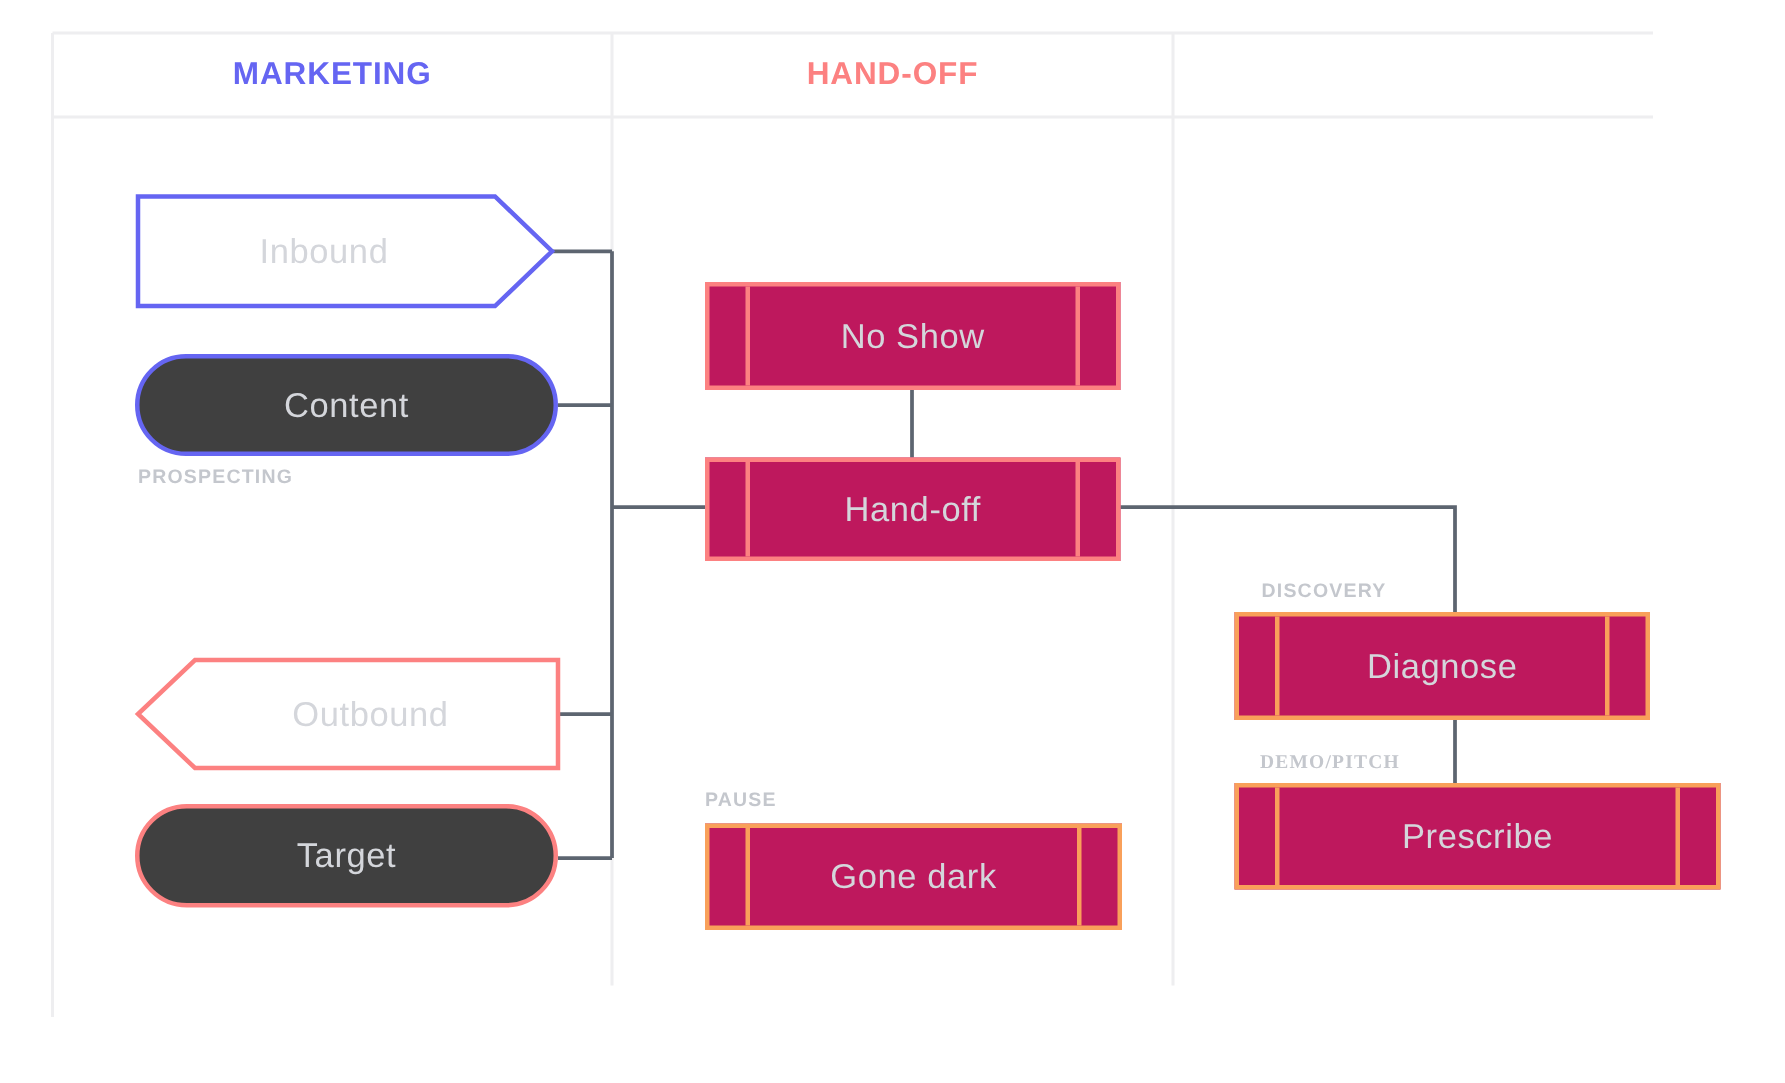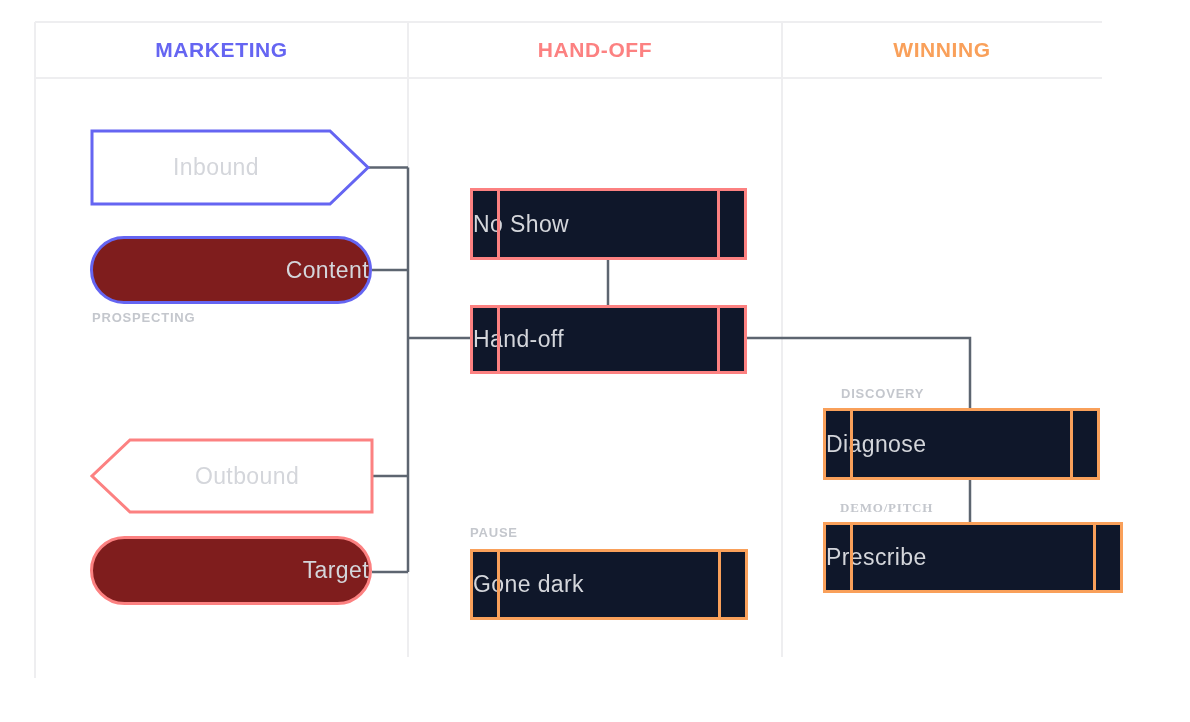--- a/index.html
+++ b/index.html
@@ -13,29 +13,29 @@
     font-size:21px;font-weight:bold;letter-spacing:0.6px;
   }
   .hdr-marketing{left:35px;width:373px;color:#6565f2;}
   .hdr-handoff{left:408px;width:374px;color:#fc8181;}
   .hdr-winning{left:782px;width:320px;color:#f9a05a;}
   .node-label{
     position:absolute;display:flex;align-items:center;justify-content:center;
     font-size:23px;letter-spacing:0.4px;color:#d4d6db;pointer-events:none;text-align:center;
   }
   .pill{
-    position:absolute;box-sizing:border-box;border-radius:999px;background:#7f1d1d;
-    display:flex;align-items:center;justify-content:flex-end;
+    position:absolute;box-sizing:border-box;border-radius:999px;background:#404040;
+    display:flex;align-items:center;justify-content:center;
     font-size:23px;letter-spacing:0.4px;color:#d4d6db;
   }
   .pill.blue{border:3px solid #6565f2;}
   .pill.coral{border:3px solid #fc8181;}
   .pbox{
-    position:absolute;box-sizing:border-box;background:#0f172a;
-    display:flex;align-items:center;justify-content:flex-start;
+    position:absolute;box-sizing:border-box;background:#be185d;
+    display:flex;align-items:center;justify-content:center;
     font-size:23px;letter-spacing:0.4px;color:#d4d6db;
   }
   .pbox.coral{border:3px solid #fc8181;}
   .pbox.orange{border:3px solid #f9a05a;}
   .pbox .bar{position:absolute;top:0;bottom:0;width:0;}
   .pbox.coral .bar{border-left:3px solid #fc8181;}
   .pbox.orange .bar{border-left:3px solid #f9a05a;}
   .bar.l{left:24px;}
   .bar.r{right:24px;}
   .tag{
@@ -72,23 +72,20 @@
     <polygon points="92,131 330,131 368,167.5 330,204 92,204" fill="#ffffff" stroke="#6565f2" stroke-width="3" stroke-linejoin="miter"></polygon>
     <polygon points="372,440 130,440 92,476 130,512 372,512" fill="#ffffff" stroke="#fc8181" stroke-width="3" stroke-linejoin="miter"></polygon>
   </svg>
 
   <div class="col-header hdr-marketing">
     <span>MARKETING</span>
   </div>
   <div class="col-header hdr-handoff">
     <span>HAND-OFF</span>
   </div>
-  <div class="col-header hdr-winning">
-    <span>WINNING</span>
-  </div>
 
   <div class="node-label" style="left:92px;top:131px;width:248px;height:73px;">Inbound</div>
   <div class="node-label" style="left:122px;top:440px;width:250px;height:72px;">Outbound</div>
 
   <div class="pill blue" style="left:90px;top:236px;width:282px;height:68px;">
     <span>Content</span>
   </div>
   <div class="pill coral" style="left:90px;top:536px;width:282px;height:69px;">
     <span>Target</span>
   </div>
@@ -106,21 +103,21 @@
   <div class="pbox orange" style="left:470px;top:549px;width:278px;height:71px;">
     <span class="bar l"></span>
     <span class="bar r"></span>
     <span>Gone dark</span>
   </div>
   <div class="pbox orange" style="left:823px;top:408px;width:277px;height:72px;">
     <span class="bar l"></span>
     <span class="bar r"></span>
     <span>Diagnose</span>
   </div>
-  <div class="pbox orange" style="left:823px;top:522px;width:300px;height:71px;">
+  <div class="pbox orange" style="left:823px;top:522px;width:324px;height:71px;">
     <span class="bar l"></span>
     <span class="bar r"></span>
     <span>Prescribe</span>
   </div>
 
   <div class="tag" style="left:92px;top:310px;">PROSPECTING</div>
   <div class="tag" style="left:470px;top:525px;">PAUSE</div>
   <div class="tag" style="left:841px;top:386px;">DISCOVERY</div>
   <div class="tag" style="left:840px;top:500px;font-family:Liberation Serif, serif;">DEMO/PITCH</div>
 

